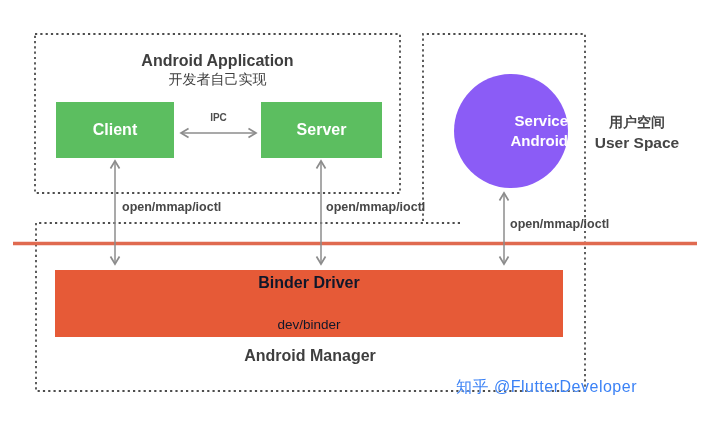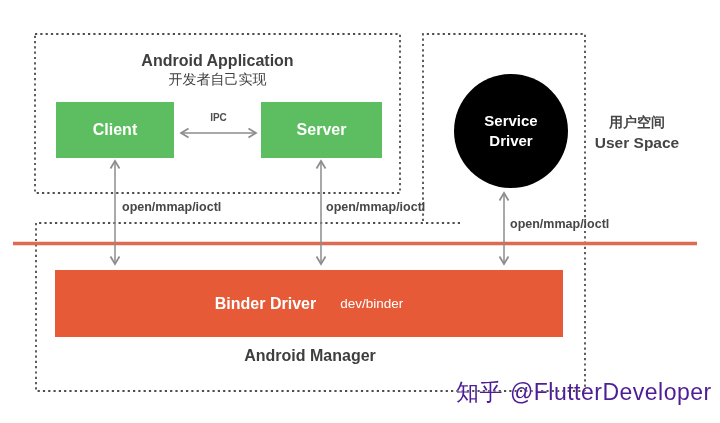--- a/index.html
+++ b/index.html
@@ -12,40 +12,40 @@
   svg.overlay{position:absolute;left:0;top:0;width:720px;height:423px;}
 
   .heading{color:#3e3e3e;font-weight:bold;font-size:16px;line-height:1.15;text-align:center;}
   .subheading{color:#3e3e3e;font-size:14px;line-height:1.3;text-align:center;}
 
   .green-box{
     background:#5CBE60;color:#ffffff;font-weight:bold;font-size:16px;
     display:flex;align-items:center;justify-content:center;
   }
   .blue-circle{
-    background:#000000;color:#ffffff;font-weight:bold;font-size:15px;
-    border-radius:50%;display:flex;flex-direction:column;align-items:center;justify-content:center;
+    background:#8b5cf6;color:#ffffff;font-weight:bold;font-size:15px;
+    border-radius:50%;display:flex;flex-direction:column;align-items:flex-end;justify-content:center;
     line-height:1.35;text-align:center;
   }
   .orange-box{
-    background:#E65A37;color:#ffffff;text-align:center;
-    display:flex;align-items:center;justify-content:center;gap:24px;
+    background:#E65A37;color:#0f172a;text-align:center;
+    display:flex;flex-direction:column;align-items:center;justify-content:center;gap:24px;
   }
   .orange-box .t{font-weight:bold;font-size:16px;line-height:1.2;}
   .orange-box .s{font-size:13.5px;line-height:1.3;}
 
   .syscall{color:#474747;font-weight:bold;font-size:12.5px;white-space:nowrap;}
   .ipc-label{color:#4d4d4d;font-weight:bold;font-size:10px;text-align:center;}
 
   .space-label{text-align:center;color:#454545;line-height:1.45;}
   .space-label .zh{font-size:14px;font-weight:bold;}
   .space-label .en{font-size:15.5px;font-weight:bold;}
 
   .watermark{
-    color:#4c1d95;font-size:23px;white-space:nowrap;letter-spacing:0.5px;
+    color:#3b82f6;font-size:16px;white-space:nowrap;letter-spacing:0.5px;
     text-shadow:0 0 1px #ffffff;
   }
 </style>
 </head>
 <body>
 
 <svg class="overlay">
   <defs>
     <marker id="ah" viewBox="0 0 10 10" refX="8.2" refY="5" markerWidth="7.5" markerHeight="7.5" orient="auto-start-reverse">
       <path d="M1.5,1 L8.2,5 L1.5,9" fill="none" stroke="#8c8c8c" stroke-width="1.5"></path>
@@ -73,21 +73,21 @@
   <span>Client</span>
 </div>
 <div class="abs green-box" style="left:261px;top:102px;width:121px;height:56px;">
   <span>Server</span>
 </div>
 
 <div class="abs ipc-label" style="left:181px;top:112px;width:75px;">IPC</div>
 
 <div class="abs blue-circle" style="left:454px;top:74px;width:114px;height:114px;">
   <span>Service</span>
-  <span>Driver</span>
+  <span>Android</span>
 </div>
 
 <div class="abs syscall" style="left:122px;top:200px;">open/mmap/ioctl</div>
 <div class="abs syscall" style="left:326px;top:200px;">open/mmap/ioctl</div>
 <div class="abs syscall" style="left:510px;top:217px;">open/mmap/ioctl</div>
 
 <div class="abs space-label" style="left:577px;top:112px;width:120px;">
   <div class="zh">用户空间</div>
   <div class="en">User Space</div>
 </div>

